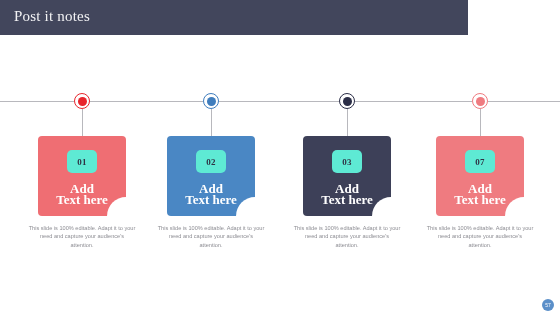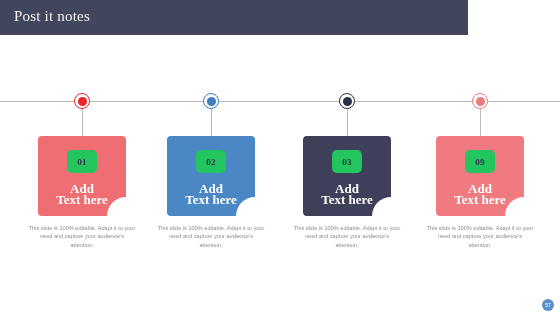--- a/index.html
+++ b/index.html
@@ -144,21 +144,21 @@
     background: rgba(255,255,255,0.16);
     -webkit-mask-image: radial-gradient(22px 22px at 0% 0%, transparent 99%, #000 100%);
     mask-image: radial-gradient(22px 22px at 0% 0%, transparent 99%, #000 100%);
   }
 
   .num-box {
     position: relative;
     margin-top: 14px;
     width: 30px;
     height: 23px;
-    background: #22c55e;
+    background: #5eead4;
     border-radius: 5px;
     display: flex;
     align-items: center;
     justify-content: center;
     color: #2f3244;
     font-family: "Liberation Serif", serif;
     font-weight: bold;
     font-size: 9px;
     letter-spacing: 0.3px;
   }
@@ -275,21 +275,21 @@
   </div>
 
   <div class="column col-3">
     <div class="marker" style="color:#ef7b80">
       <div class="marker-ring"></div>
       <div class="marker-core"></div>
     </div>
     <div class="connector"></div>
     <div class="note-card" style="background:#ef7b80">
       <div class="num-box">
-        <span>09</span>
+        <span>07</span>
       </div>
       <div class="note-label">
         <span>Add</span><br>
         <span>Text here</span>
       </div>
       <div class="note-fold-inner"></div>
       <div class="note-fold"></div>
     </div>
     <div class="note-desc">This slide is 100% editable. Adapt it to your need and capture your audience's attention.</div>
   </div>

